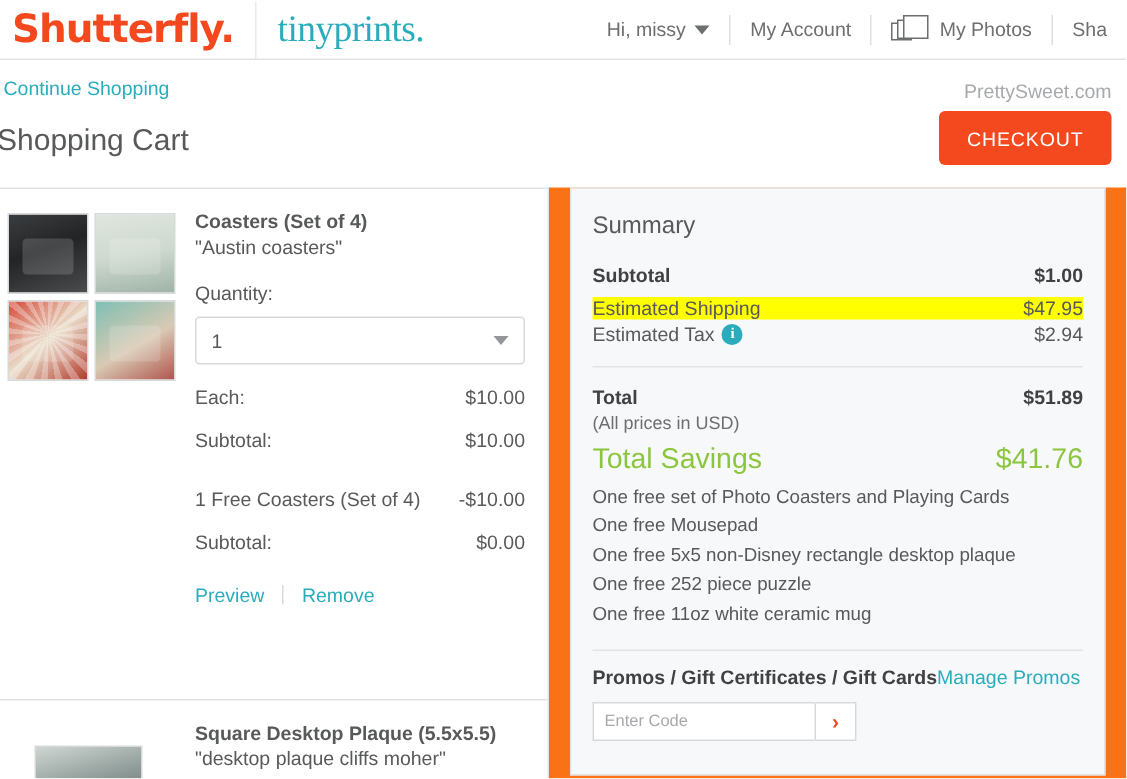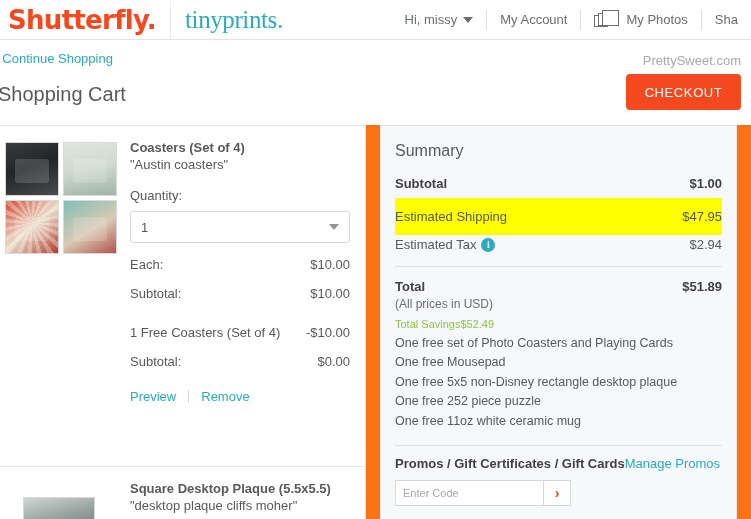--- a/index.html
+++ b/index.html
@@ -127,30 +127,30 @@
 
   
   .summary-col { position: absolute; left: 366px; top: 0; width: 385px; height: 394px; background: #f97316; }
   .summary-card {
     position: absolute; left: 14px; top: 0; width: 357px; min-height: 392px;
     background: #f7f8f9; border: 1px solid #e2e3e5; padding: 16px 14px 14px 14px;
   }
   .summary-title { font-size: 16px; color: #58595b; margin-bottom: 14px; }
   .sum-row { display: flex; justify-content: space-between; align-items: center; font-size: 13px; padding: 2px 0; }
   .sum-row.bold { font-weight: bold; color: #414042; gap: 38px; }
-  .sum-row.highlight { background: #ffff00; padding: 11px 0; margin: 5px 0 0 0; }
+  .sum-row.highlight { background: #ffff00; padding: 0 0; margin: 5px 0 0 0; }
   .info-dot {
     display: inline-flex; align-items: center; justify-content: center;
     width: 14px; height: 14px; border-radius: 50%; background: #2aacbd;
     color: #fff; font-size: 10px; font-weight: bold;
     font-family: "Liberation Serif", serif; margin-left: 5px; cursor: pointer;
   }
   .sum-divider { height: 1px; background: #e2e3e5; margin: 12px 0 10px 0; }
   .usd-note { font-size: 12px; color: #6d6e70; margin-top: 1px; }
-  .savings-row { display: flex; font-size: 11px; color: #8cc63e; margin-top: 7px; }
+  .savings-row { display: flex; justify-content: space-between; font-size: 19px; color: #8cc63e; margin-top: 7px; }
   .savings-list { margin-top: 4px; }
   .savings-list li { list-style: none; font-size: 12.5px; color: #58595b; line-height: 1.55; }
   .promo-divider { height: 1px; background: #e2e3e5; margin: 14px 0 10px 0; }
   .promo-head { display: flex; align-items: baseline; gap: 0; }
   .promo-title { font-size: 13px; font-weight: bold; color: #414042; }
   .promo-link { font-size: 13px; color: #2aacbd; cursor: pointer; }
   .promo-input-wrap { display: flex; margin-top: 9px; }
   .promo-input {
     width: 148px; height: 26px; border: 1px solid #d8d9db; border-right: none;
     background: #fff; padding: 0 7px; font-size: 11px; color: #58595b;
@@ -291,21 +291,21 @@
         <div class="sum-divider"></div>
 
         <div class="sum-row bold">
           <span>Total</span>
           <span>$51.89</span>
         </div>
         <div class="usd-note">(All prices in USD)</div>
 
         <div class="savings-row">
           <span>Total Savings</span>
-          <span>$52.49</span>
+          <span>$41.76</span>
         </div>
 
         <ul class="savings-list">
           <li>One free set of Photo Coasters and Playing Cards</li>
           <li>One free Mousepad</li>
           <li>One free 5x5 non-Disney rectangle desktop plaque</li>
           <li>One free 252 piece puzzle</li>
           <li>One free 11oz white ceramic mug</li>
         </ul>
 

